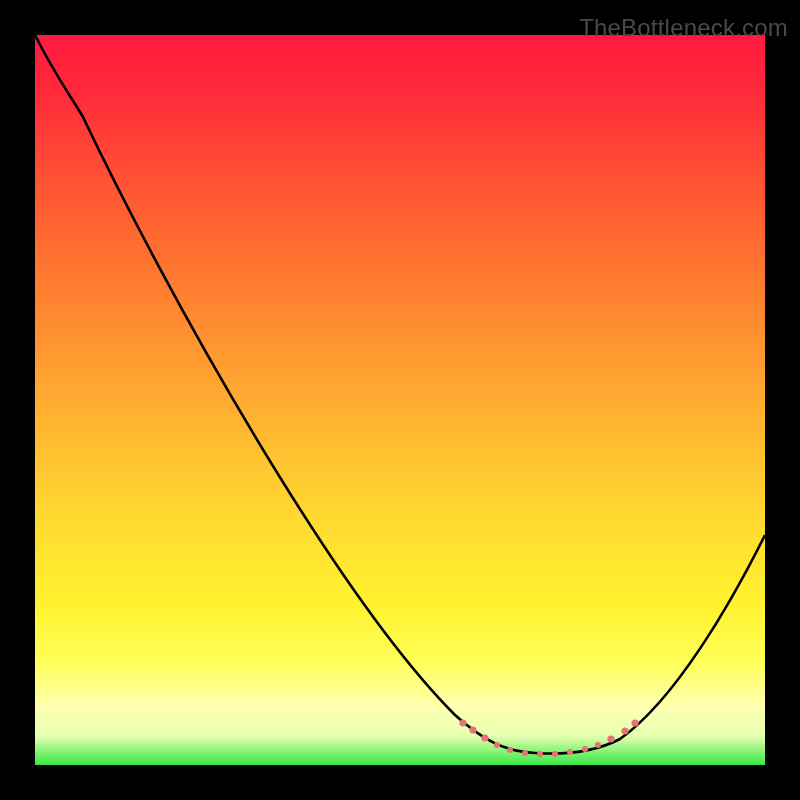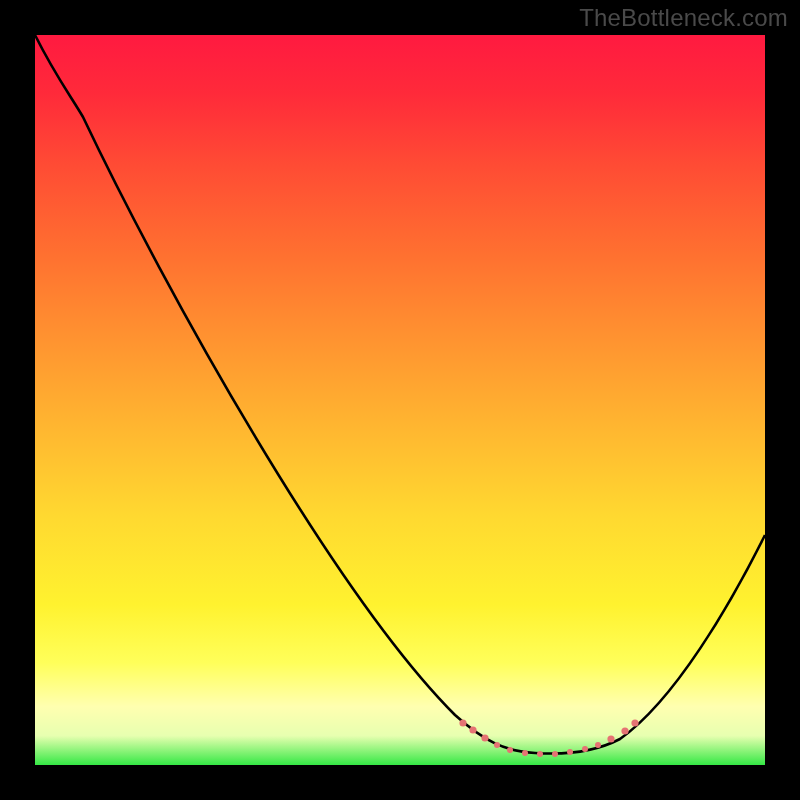--- a/index.html
+++ b/index.html
@@ -5,21 +5,21 @@
   * { margin: 0; padding: 0; box-sizing: border-box; }
   html, body { width: 800px; height: 800px; overflow: hidden; background: #000; }
   .container {
     position: relative;
     width: 800px;
     height: 800px;
     background: #000;
   }
   .watermark {
     position: absolute;
-    top: 4px;
+    top: 14px;
     right: 12px;
     font-family: Arial, Helvetica, sans-serif;
     font-size: 24px;
     color: #4a4a4a;
     letter-spacing: 0.2px;
     z-index: 10;
   }
   .plot-area {
     position: absolute;
     left: 35px;

